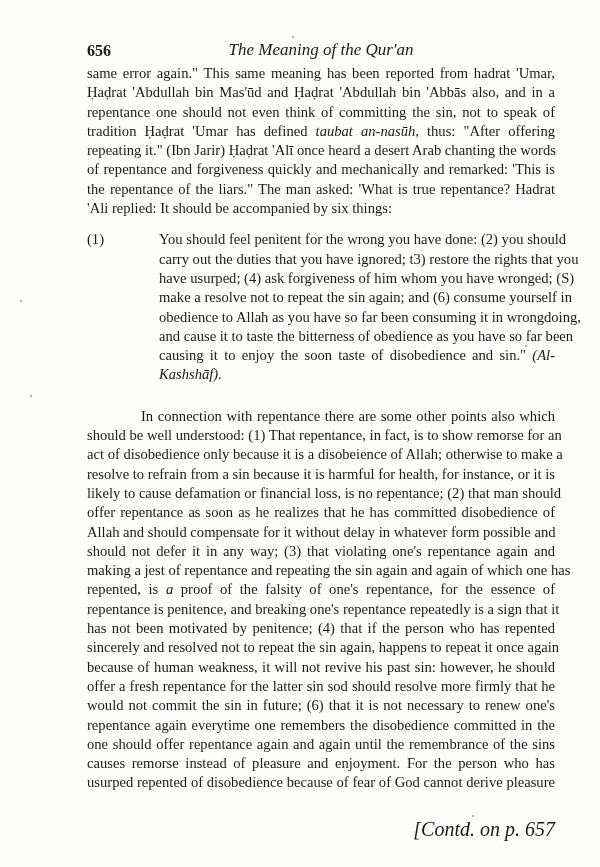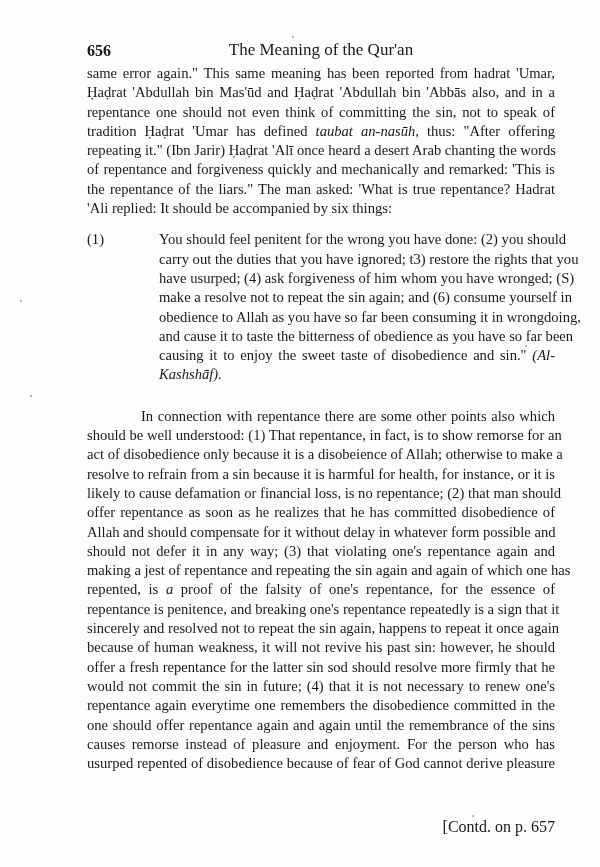--- a/index.html
+++ b/index.html
@@ -2,32 +2,32 @@
 <html><head>
   <meta charset="utf-8">
   <style>
     html, body { margin: 0; padding: 0; background: #ffffff; }
     body { width: 600px; height: 867px; position: relative; overflow: hidden;
            font-family: "Liberation Serif", "DejaVu Serif", serif; color: #1a1a1a; }
     .page { position: absolute; left: 0; top: 0; width: 600px; height: 867px; background: #fdfdfc; }
     .header { position: absolute; top: 42px; left: 87px; width: 468px; height: 22px; }
     .page-number { position: absolute; left: 0; top: 0; font-size: 16px; font-weight: bold; }
     .running-title { position: absolute; left: 0; width: 468px; top: -2px; text-align: center;
-                     font-size: 17px; }
+                     font-size: 17px; font-style: italic; }
     .body-text { position: absolute; left: 87px; top: 64px; width: 468px; font-size: 14.6px;
                  line-height: 19.3px; text-align: justify; }
     .line { display: block; text-align: justify; text-align-last: justify; white-space: nowrap; height: 19.3px; overflow: visible; }
     .line.last { text-align-last: left; }
     .para-gap { height: 12px; }
     .list-block { position: relative; }
     .list-marker { position: absolute; left: 0; top: 0; }
     .list-body { margin-left: 72px; }
     .indent { padding-left: 54px; margin-top: 10px; }
     .footer-note { position: absolute; top: 818px; left: 0; width: 555px; text-align: right;
-                   font-size: 16px; }
+                   font-size: 20px; font-style: italic; }
     .speck { position: absolute; width: 2px; height: 2px; background: #999; border-radius: 1px; }
     i { font-style: italic; }
   </style>
 </head>
 <body>
 
 <div class="page">
 
   <div class="header">
     <span class="page-number">656</span>
@@ -51,43 +51,44 @@
 
     <div class="list-block">
       <span class="list-marker">(1)</span>
       <div class="list-body">
         <span class="line">You should feel penitent for the wrong you have done: (2) you should</span>
         <span class="line">carry out the duties that you have ignored; t3) restore the rights that you</span>
         <span class="line">have usurped; (4) ask forgiveness of him whom you have wronged; (S)</span>
         <span class="line">make a resolve not to repeat the sin again; and (6) consume yourself in</span>
         <span class="line">obedience to Allah as you have so far been consuming it in wrongdoing,</span>
         <span class="line">and cause it to taste the bitterness of obedience as you have so far been</span>
-        <span class="line"><span>causing it to enjoy the sweet taste of disobedience and sin."</span> <i>(Al-</i></span>
+        <span class="line"><span>causing it to enjoy the soon taste of disobedience and sin."</span> <i>(Al-</i></span>
         <span class="line last"><i>Kashshāf).</i></span>
       </div>
     </div>
 
     <div class="para-gap"></div>
 
     <div>
       <span class="line indent">In connection with repentance there are some other points also which</span>
       <span class="line">should be well understood: (1) That repentance, in fact, is to show remorse for an</span>
       <span class="line">act of disobedience only because it is a disobeience of Allah; otherwise to make a</span>
       <span class="line">resolve to refrain from a sin because it is harmful for health, for instance, or it is</span>
       <span class="line">likely to cause defamation or financial loss, is no repentance; (2) that man should</span>
       <span class="line">offer repentance as soon as he realizes that he has committed disobedience of</span>
       <span class="line">Allah and should compensate for it without delay in whatever form possible and</span>
       <span class="line">should not defer it in any way; (3) that violating one's repentance again and</span>
       <span class="line">making a jest of repentance and repeating the sin again and again of which one has</span>
       <span class="line"><span>repented, is</span> <i>a</i> <span>proof of the falsity of one's repentance, for the essence of</span></span>
       <span class="line">repentance is penitence, and breaking one's repentance repeatedly is a sign that it</span>
+      <span class="line">has not been motivated by penitence; (4) that if the person who has repented</span>
       <span class="line">sincerely and resolved not to repeat the sin again, happens to repeat it once again</span>
       <span class="line">because of human weakness, it will not revive his past sin: however, he should</span>
       <span class="line">offer a fresh repentance for the latter sin sod should resolve more firmly that he</span>
-      <span class="line">would not commit the sin in future; (4) that it is not necessary to renew one's</span>
+      <span class="line">would not commit the sin in future; (6) that it is not necessary to renew one's</span>
       <span class="line">repentance again everytime one remembers the disobedience committed in the</span>
       <span class="line">one should offer repentance again and again until the remembrance of the sins</span>
       <span class="line">causes remorse instead of pleasure and enjoyment. For the person who has</span>
       <span class="line">usurped repented of disobedience because of fear of God cannot derive pleasure</span>
     </div>
   </div>
 
   <div class="footer-note">[Contd. on p. 657</div>
 
   <span class="speck" style="left:292px;top:36px"></span>

